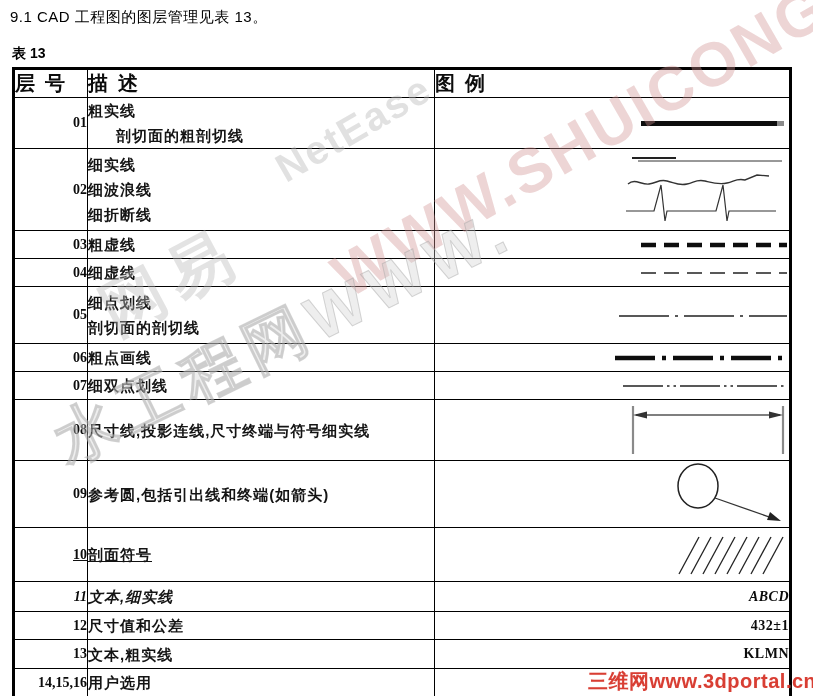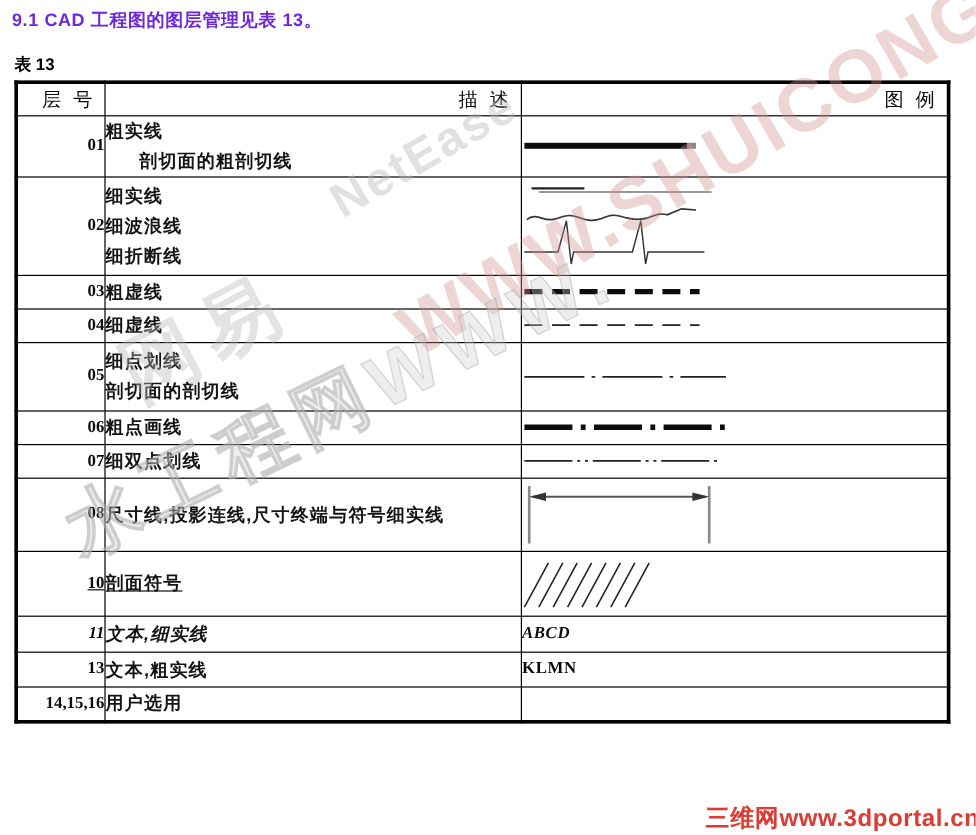--- a/index.html
+++ b/index.html
@@ -1,49 +1,49 @@
 <!DOCTYPE html>
 <html><head>
 <meta charset="utf-8">
 <style>
   html,body{margin:0;padding:0;}
   body{
     width:813px;height:696px;background:#ffffff;position:relative;overflow:hidden;
     font-family:"Liberation Sans","DejaVu Sans",sans-serif;color:#111;
   }
   .heading{
-    margin:8px 0 0 10px;font-size:15px;font-weight:bold;letter-spacing:0.5px;
-    color:#6d28d9;
+    margin:8px 0 0 10px;font-size:15px;font-weight:normal;letter-spacing:0.5px;
+    color:#000000;
   }
   .caption{
     width:777px;margin:18px 0 4px 12px;text-align:left;
     font-size:14px;font-weight:bold;color:#000000;
   }
   table.layer-table{
     margin-left:12px;width:777px;border-collapse:collapse;table-layout:fixed;
     border:3px solid #000;background:transparent;
   }
   table.layer-table td,table.layer-table th{
     border:1px solid #000;padding:0;vertical-align:middle;
   }
   col.c-layer{width:74px;}
   col.c-desc{width:347px;}
   col.c-legend{width:356px;}
-  th.hdr{font-size:16px;font-weight:normal;letter-spacing:10px;text-align:right;color:#0c0c0c;}
+  th.hdr{font-size:20px;font-weight:bold;letter-spacing:10px;text-align:left;color:#0c0c0c;}
   td.layer-cell{
     text-align:right;font-family:"Liberation Serif","DejaVu Serif",serif;
     font-weight:bold;font-size:14px;color:#0c0c0c;
   }
   td.desc-cell{padding:4px 6px 4px 18px;}
   .desc-line{
     font-size:15px;font-weight:bold;color:#141414;line-height:25px;
     letter-spacing:1px;
   }
   .desc-line.indent{padding-left:28px;}
-  td.legend-cell{text-align:left;}
+  td.legend-cell{text-align:right;}
   td.legend-cell svg{display:inline-block;vertical-align:middle;}
   .legend-text{
     font-family:"Liberation Serif","DejaVu Serif",serif;font-weight:bold;
     font-size:14px;color:#0c0c0c;letter-spacing:0.5px;
   }
   
   .wm{position:absolute;white-space:nowrap;pointer-events:none;z-index:6;font-weight:bold;}
   .wm-shuicong{
     left:320px;top:250px;font-size:62px;letter-spacing:3px;
     color:rgba(207,144,144,0.38);transform:rotate(-30deg);transform-origin:0 0;
@@ -194,20 +194,33 @@
       <svg width="162" height="54" viewBox="0 0 162 54">
         <line x1="6" y1="3" x2="6" y2="51" stroke="#8a8a8a" stroke-width="2.2"></line>
         <line x1="156" y1="3" x2="156" y2="51" stroke="#8a8a8a" stroke-width="2.2"></line>
         <line x1="9" y1="12" x2="153" y2="12" stroke="#555" stroke-width="1.6"></line>
         <polygon points="6,12 20,8.5 20,15.5" fill="#333"></polygon>
         <polygon points="156,12 142,8.5 142,15.5" fill="#333"></polygon>
       </svg>
     </td>
   </tr>
 
+  <tr style="height:67px;">
+    <td class="layer-cell">09</td>
+    <td class="desc-cell">
+      <div class="desc-line">参考圆,包括引出线和终端(如箭头)</div>
+    </td>
+    <td class="legend-cell">
+      <svg width="118" height="66" viewBox="0 0 118 66">
+        <ellipse cx="27" cy="25" rx="20" ry="22" fill="none" stroke="#222" stroke-width="1.5"></ellipse>
+        <line x1="44" y1="37" x2="104" y2="58" stroke="#333" stroke-width="1.3"></line>
+        <polygon points="110,60 96,59 99,51" fill="#222"></polygon>
+      </svg>
+    </td>
+  </tr>
 
   <tr style="height:54px;text-decoration:underline;">
     <td class="layer-cell">10</td>
     <td class="desc-cell">
       <div class="desc-line">剖面符号</div>
     </td>
     <td class="legend-cell">
       <svg width="112" height="42" viewBox="0 0 112 42">
         <line x1="2" y1="40" x2="22" y2="3" stroke="#222" stroke-width="1.3"></line>
         <line x1="14" y1="40" x2="34" y2="3" stroke="#222" stroke-width="1.3"></line>
@@ -224,20 +237,29 @@
   <tr style="height:30px;font-style:italic;">
     <td class="layer-cell">11</td>
     <td class="desc-cell">
       <div class="desc-line">文本,细实线</div>
     </td>
     <td class="legend-cell">
       <div class="legend-text">ABCD</div>
     </td>
   </tr>
 
+  <tr style="height:28px;">
+    <td class="layer-cell">12</td>
+    <td class="desc-cell">
+      <div class="desc-line">尺寸值和公差</div>
+    </td>
+    <td class="legend-cell">
+      <div class="legend-text">432±1</div>
+    </td>
+  </tr>
 
   <tr style="height:29px;">
     <td class="layer-cell">13</td>
     <td class="desc-cell">
       <div class="desc-line">文本,粗实线</div>
     </td>
     <td class="legend-cell">
       <div class="legend-text">KLMN</div>
     </td>
   </tr>

